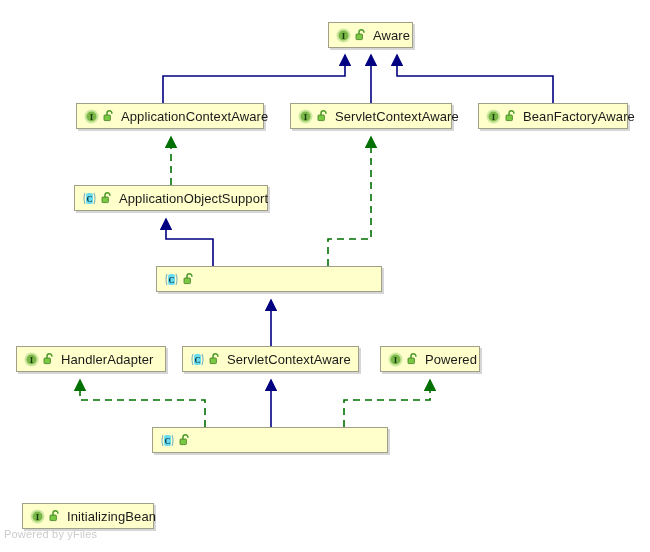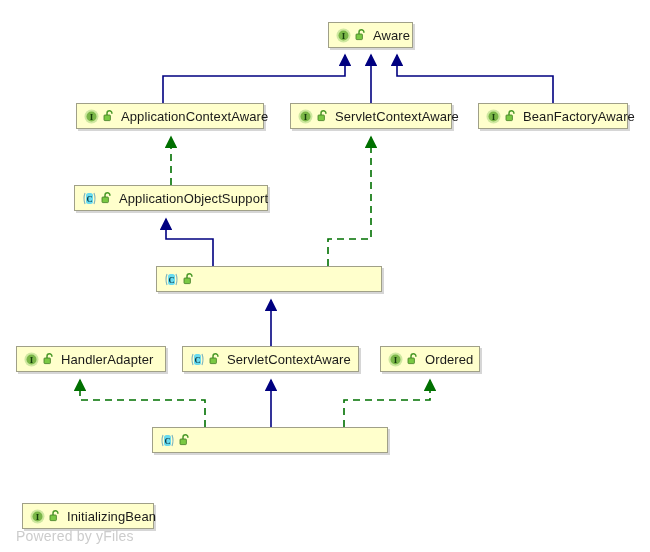--- a/index.html
+++ b/index.html
@@ -52,24 +52,24 @@
   .type-icon svg { display: block; }
   .vis-icon {
     flex: 0 0 auto;
     width: 13px;
     height: 14px;
     margin-right: 6px;
   }
   .vis-icon svg { display: block; }
   #watermark {
     position: absolute;
-    left: 16px;
+    left: 4px;
     top: 528px;
     font-family: "Liberation Sans", sans-serif;
-    font-size: 14px;
+    font-size: 11px;
     color: #cccccc;
     letter-spacing: 0.2px;
     user-select: none;
   }
 </style>
 </head>
 <body>
 
 <svg id="diagram-canvas" viewBox="0 0 650 552" xmlns="http://www.w3.org/2000/svg">
   <defs>
@@ -232,21 +232,21 @@
           <circle cx="7.5" cy="7.5" r="5" fill="#7ab648"></circle>
           <text x="7.5" y="10.6" text-anchor="middle" font-family="Liberation Serif, serif" font-size="9" font-weight="bold" fill="#153d0a">I</text>
         </svg>
       </span>
       <span class="vis-icon">
         <svg width="13" height="14" viewBox="0 0 13 14">
           <path d="M5 6 V4.2 A2.4 2.4 0 0 1 9.9 4.2" stroke="#4c9a2a" stroke-width="1.5" fill="none" stroke-linecap="round"></path>
           <rect x="2" y="6" width="6.4" height="5.6" rx="0.8" fill="#7ac943" stroke="#3f7a22" stroke-width="0.8"></rect>
         </svg>
       </span>
-      <span class="node-label">Ordered</span>
+      <span class="node-label">Powered</span>
     </div>
     <div class="node-box" style="left: 152px; top: 427px; width: 236px; height: 26px; background: rgb(255, 255, 204); border-color: rgb(160, 160, 136);">
       <span class="type-icon">
         <svg width="15" height="15" viewBox="0 0 15 15">
           <path d="M3 2 Q1 7.5 3 13" stroke="#7fb3bd" stroke-width="1.1" fill="none"></path>
           <path d="M12 2 Q14 7.5 12 13" stroke="#7fb3bd" stroke-width="1.1" fill="none"></path>
           <rect x="4" y="2" width="7" height="11" rx="2.5" fill="#67dbf0"></rect>
           <text x="7.5" y="10.6" text-anchor="middle" font-family="Liberation Serif, serif" font-size="8.5" font-weight="bold" fill="#0d3b45">C</text>
         </svg>
       </span>

